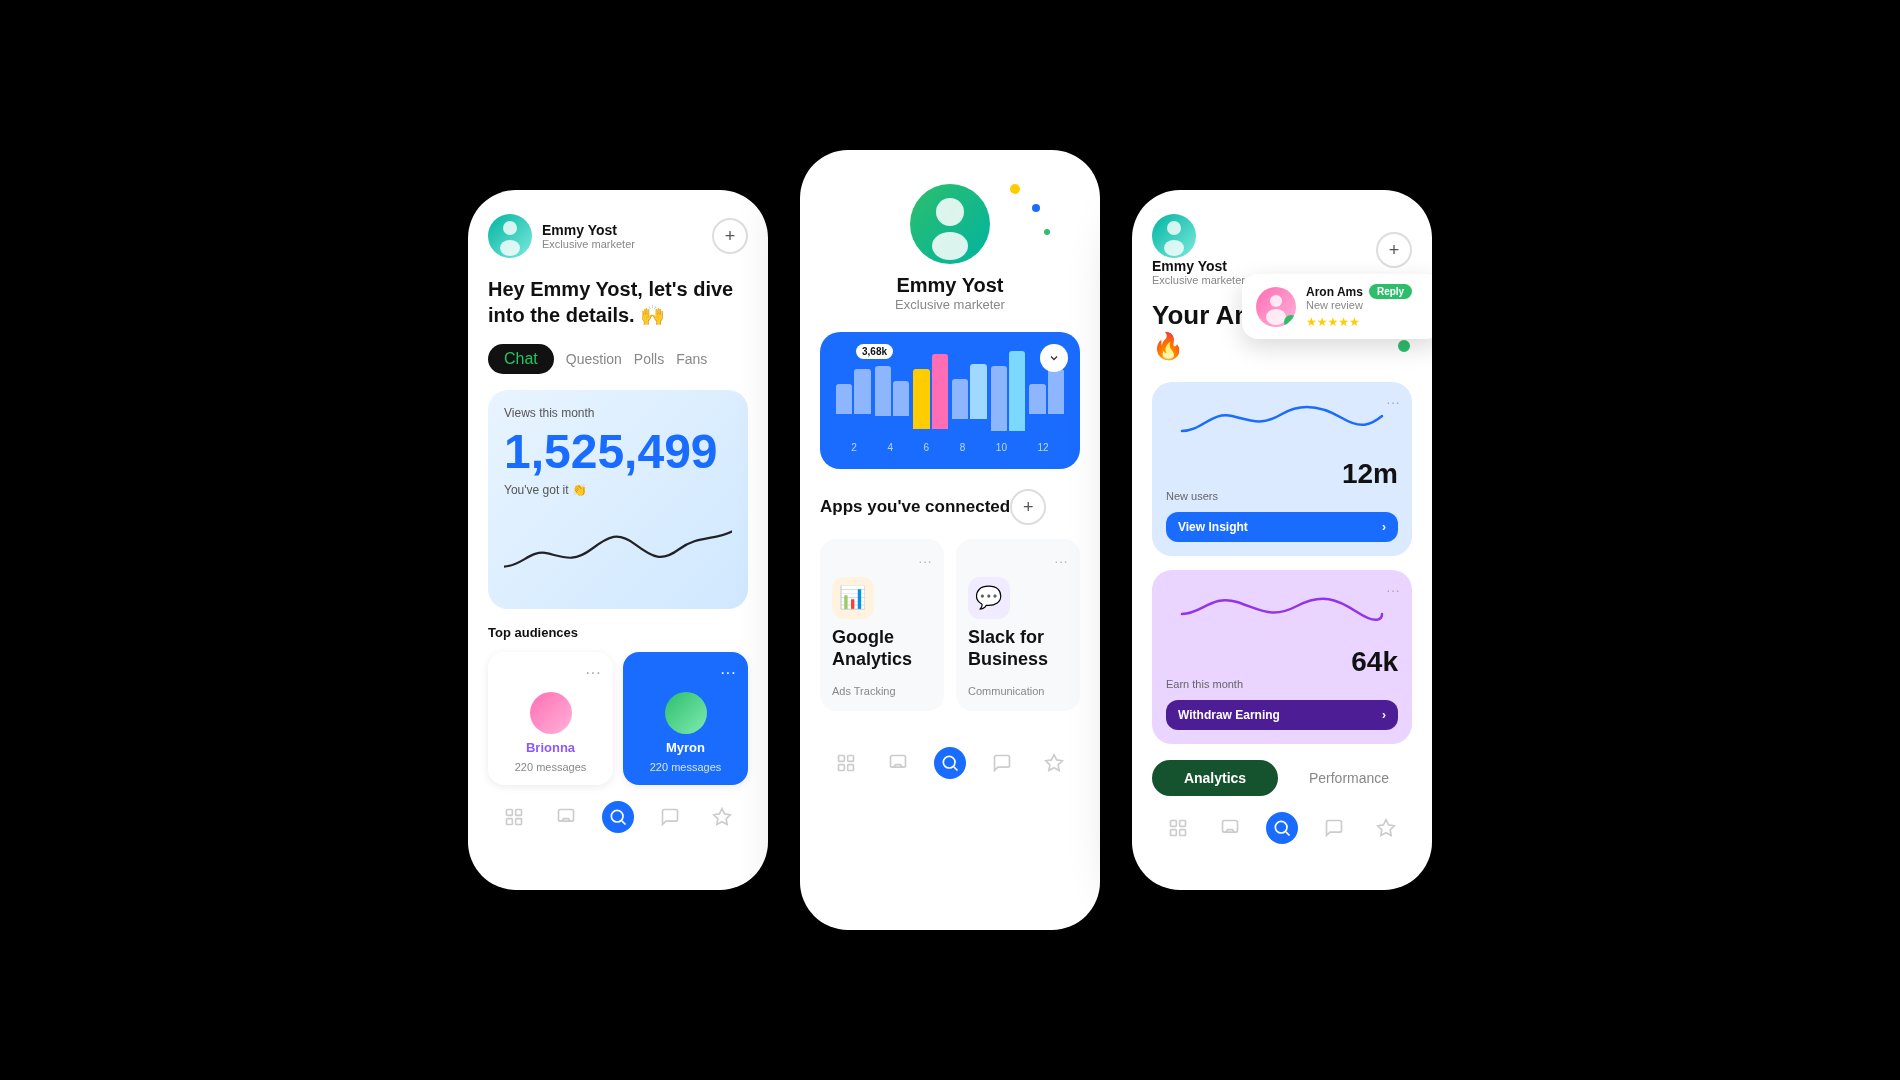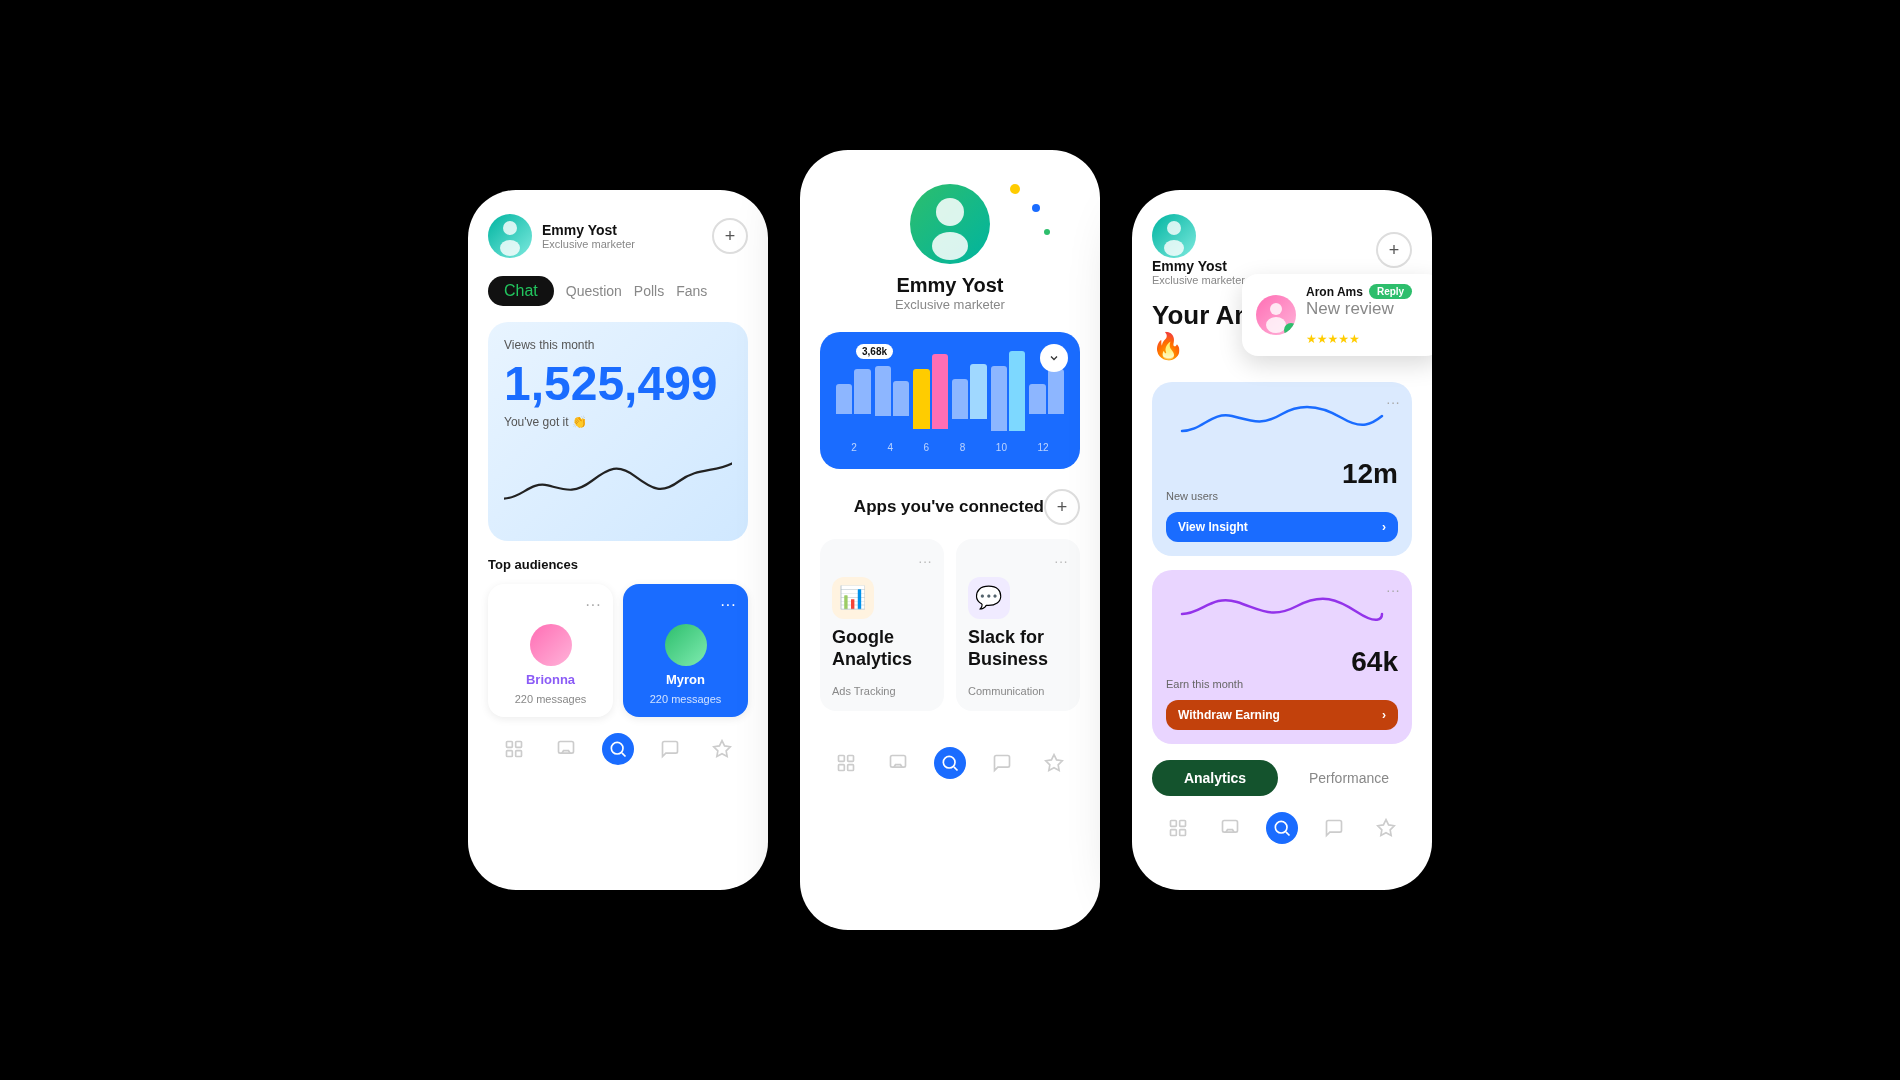--- a/index.html
+++ b/index.html
@@ -242,21 +242,21 @@
       color: #111;
     }
     .bar-chart-x-labels {
       display: flex;
       justify-content: space-around;
       margin-top: 4px;
     }
     .bar-x-label { font-size: 10px; color: rgba(255,255,255,0.7); }
     .apps-section-header {
       display: flex;
-      justify-content: flex-end;
+      justify-content: flex-start;
       align-items: center;
       margin-bottom: 14px;
     }
     .apps-title { font-size: 17px; font-weight: 700; color: #111; }
     .apps-grid {
       display: flex;
       gap: 12px;
       margin-bottom: 20px;
     }
     .app-card {
@@ -319,21 +319,21 @@
     .notif-row1 { display: flex; align-items: center; gap: 6px; }
     .notif-name { font-size: 12px; font-weight: 700; color: #111; }
     .notif-reply-btn {
       background: #2dbe6c;
       color: #fff;
       border-radius: 8px;
       padding: 2px 8px;
       font-size: 10px;
       font-weight: 600;
     }
-    .notif-sub { font-size: 17px; color: #888; margin-bottom: 13px; }
+    .notif-sub { font-size: 11px; color: #888; margin-bottom: 4px; }
     .stars { color: #ffcc00; font-size: 12px; }
     .heading-stats {
       font-size: 26px;
       font-weight: 800;
       color: #111;
       line-height: 1.2;
       margin-bottom: 20px;
     }
     .online-dot {
       width: 16px; height: 16px;
@@ -355,21 +355,21 @@
       display: flex;
       justify-content: space-between;
       align-items: center;
       background: #1a6cff;
       color: #fff;
       border-radius: 12px;
       padding: 8px 12px;
       font-size: 12px;
       font-weight: 600;
     }
-    .stat-btn-purple { background: #c2410c; }
+    .stat-btn-purple { background: #4c1d95; }
     .bottom-tabs {
       display: flex;
       gap: 8px;
       margin-top: 16px;
     }
     .bottom-tab-active {
       flex: 1;
       background: #14532d;
       color: #fff;
       border-radius: 24px;
@@ -410,20 +410,21 @@
           </svg>
         </div>
         <div>
           <div class="user-name">Emmy Yost</div>
           <div class="user-title">Exclusive marketer</div>
         </div>
       </div>
       <div class="plus-btn">+</div>
     </div>
 
+    <div class="greeting">Hey Emmy Yost, let's dive into the details. 🙌</div>
 
     <div class="tabs">
       <div class="tab-active">Chat</div>
       <div class="tab-inactive">Question</div>
       <div class="tab-inactive">Polls</div>
       <div class="tab-inactive">Fans</div>
     </div>
 
     <div class="stats-card">
       <div class="stats-label">Views this month</div>

